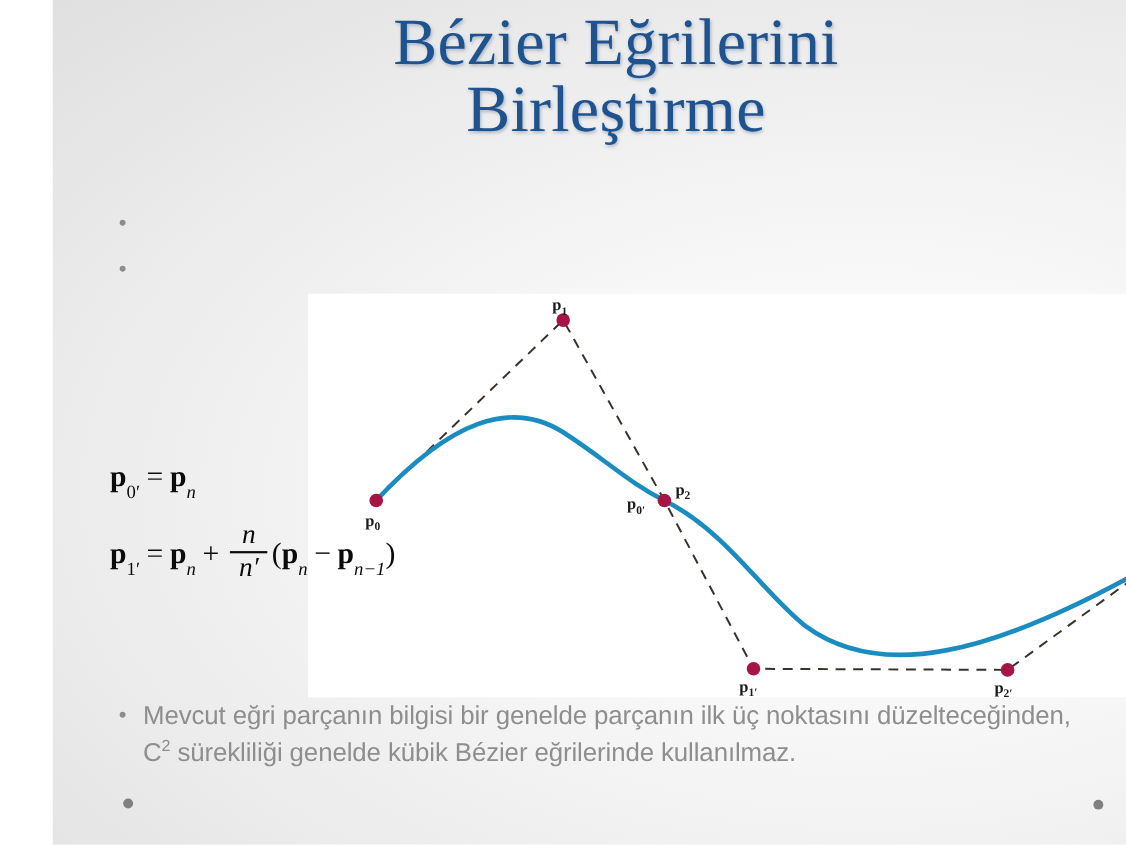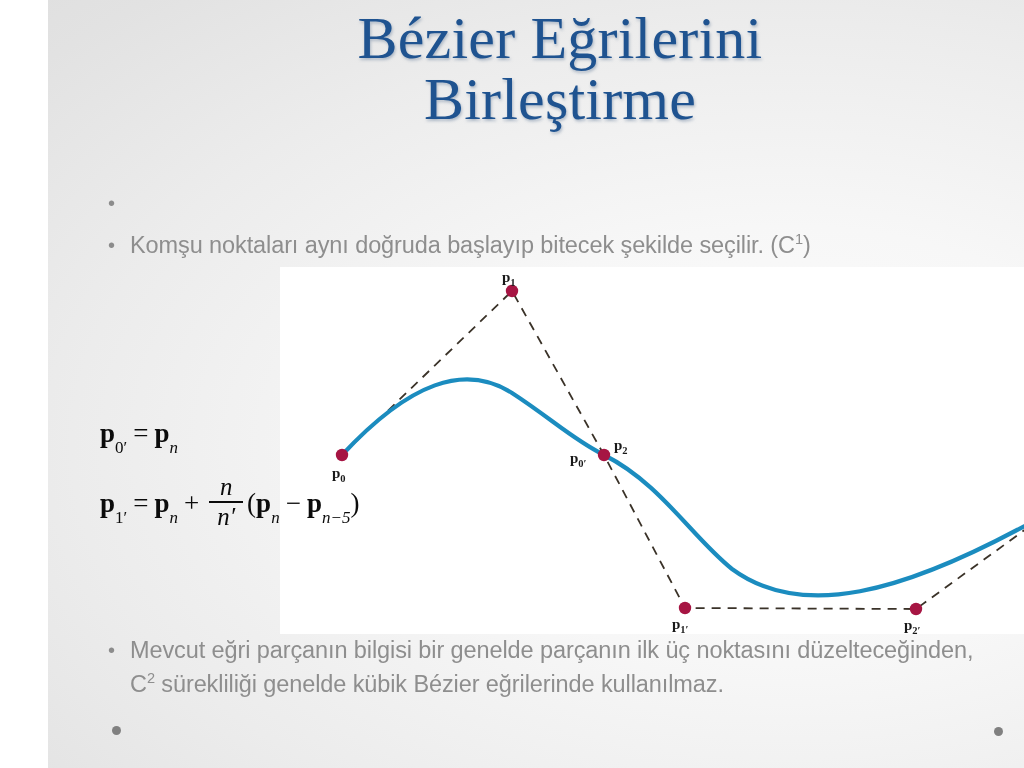--- a/index.html
+++ b/index.html
@@ -175,21 +175,20 @@
 
   <div id="title">Bézier Eğrilerini
 Birleştirme</div>
 
   <div class="bullet-block" id="bullet-1">
     <span class="bullet-mark">•</span>
   </div>
 
   <div class="bullet-block" id="bullet-2">
     <span class="bullet-mark">•</span>
-    <span class="bullet-text"><span>Komşu noktaları aynı doğruda başlayıp bitecek şekilde seçilir. (C</span><sup>1</sup><span>)</span></span>
   </div>
 
   <div id="figure-panel">
     <svg id="figure-svg" viewBox="0 0 780 367">
       <path id="polygon-path" fill="none" stroke="#3a3228" stroke-width="1.8" stroke-dasharray="9 7" stroke-linejoin="round" d="M 62 188 L 232 24 L 324 188 L 405 341 L 636 342 L 768 246"></path>
       <path id="curve-1-path" fill="none" stroke="#1b8cbf" stroke-width="4.2" stroke-linecap="round" d="M 62 188 C 130 115 185 96 232 126 C 272 152 292 172 324 188"></path>
       <path id="curve-2-path" fill="none" stroke="#1b8cbf" stroke-width="4.2" stroke-linecap="round" d="M 324 188 C 380 216 412 270 452 302 C 520 352 620 330 768 246"></path>
       <g id="figure-points">
           <circle cx="62" cy="188" r="6.2" fill="#a61543"></circle>
           <circle cx="232" cy="24" r="6.2" fill="#a61543"></circle>
@@ -224,21 +223,21 @@
       <span><span class="vec">p</span><span class="sub it">n</span></span>
       <span class="op">+</span>
       <span class="frac">
         <span class="num">n</span>
         <span class="bar"></span>
         <span class="den">n′</span>
       </span>
       <span>(</span>
       <span><span class="vec">p</span><span class="sub it">n</span></span>
       <span class="op">−</span>
-      <span><span class="vec">p</span><span class="sub it">n−5</span></span>
+      <span><span class="vec">p</span><span class="sub it">n−1</span></span>
       <span>)</span>
     </div>
 
   </div>
 
   <div class="bullet-block" id="bullet-3">
     <span class="bullet-mark">•</span>
     <span class="bullet-text"><span>Mevcut eğri parçanın bilgisi bir genelde parçanın ilk üç noktasını düzelteceğinden, C</span><sup>2</sup><span> sürekliliği genelde kübik Bézier eğrilerinde kullanılmaz.</span></span>
   </div>
 

